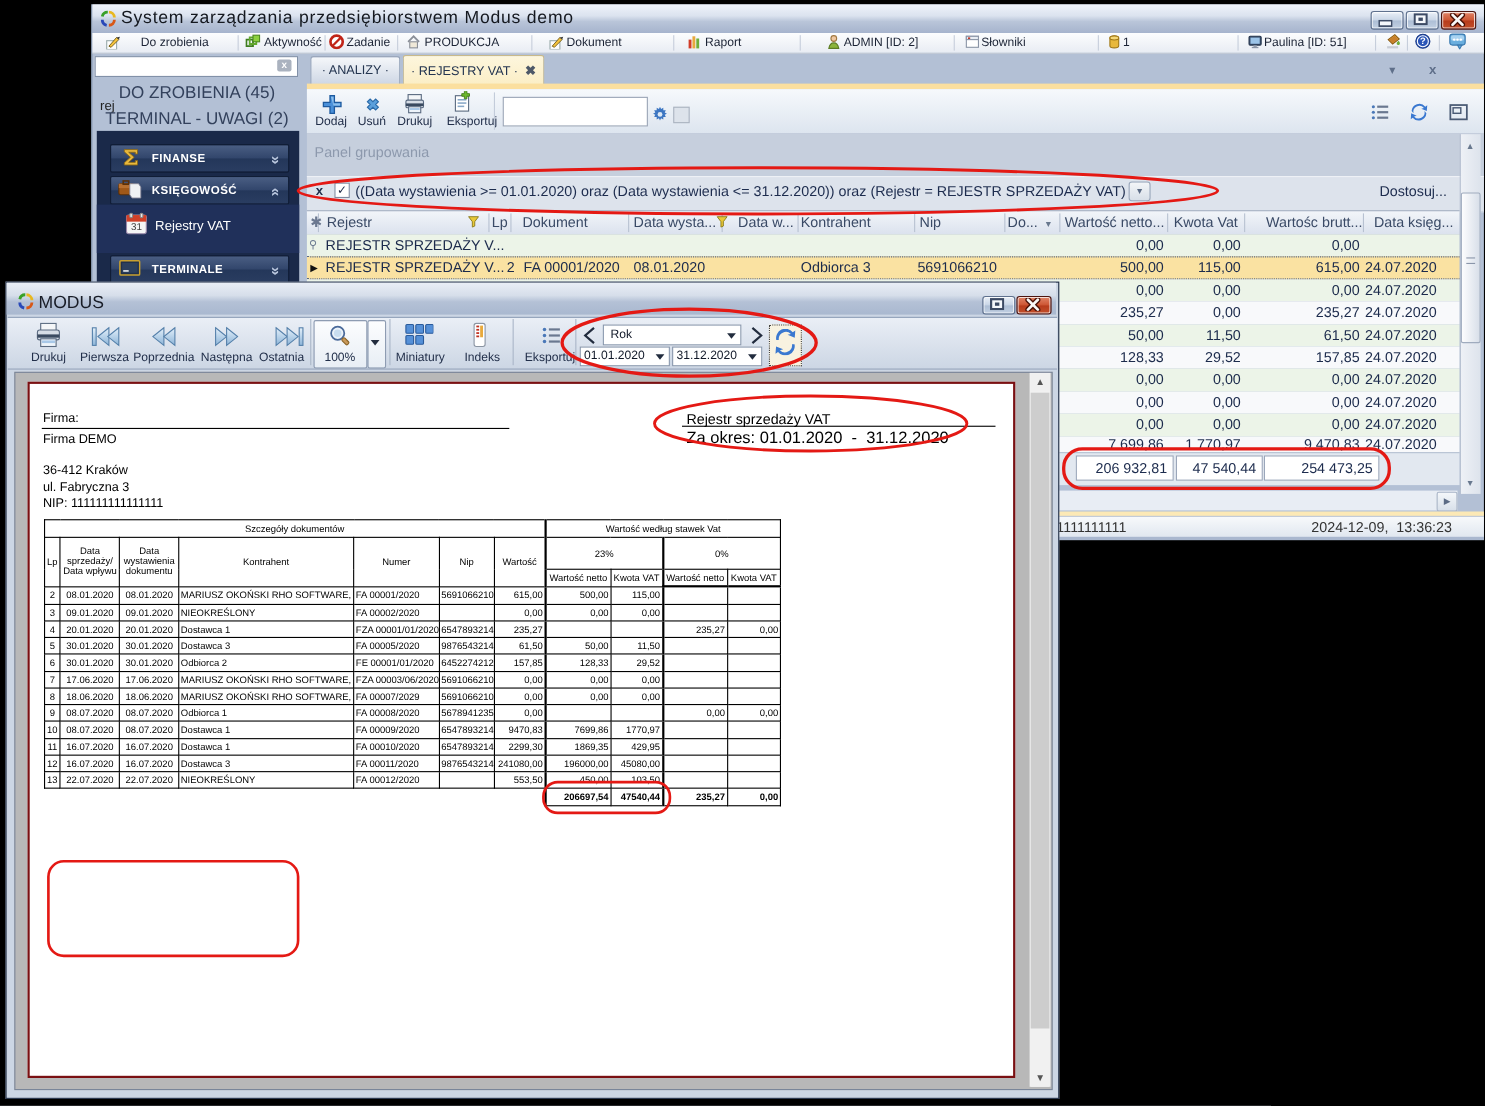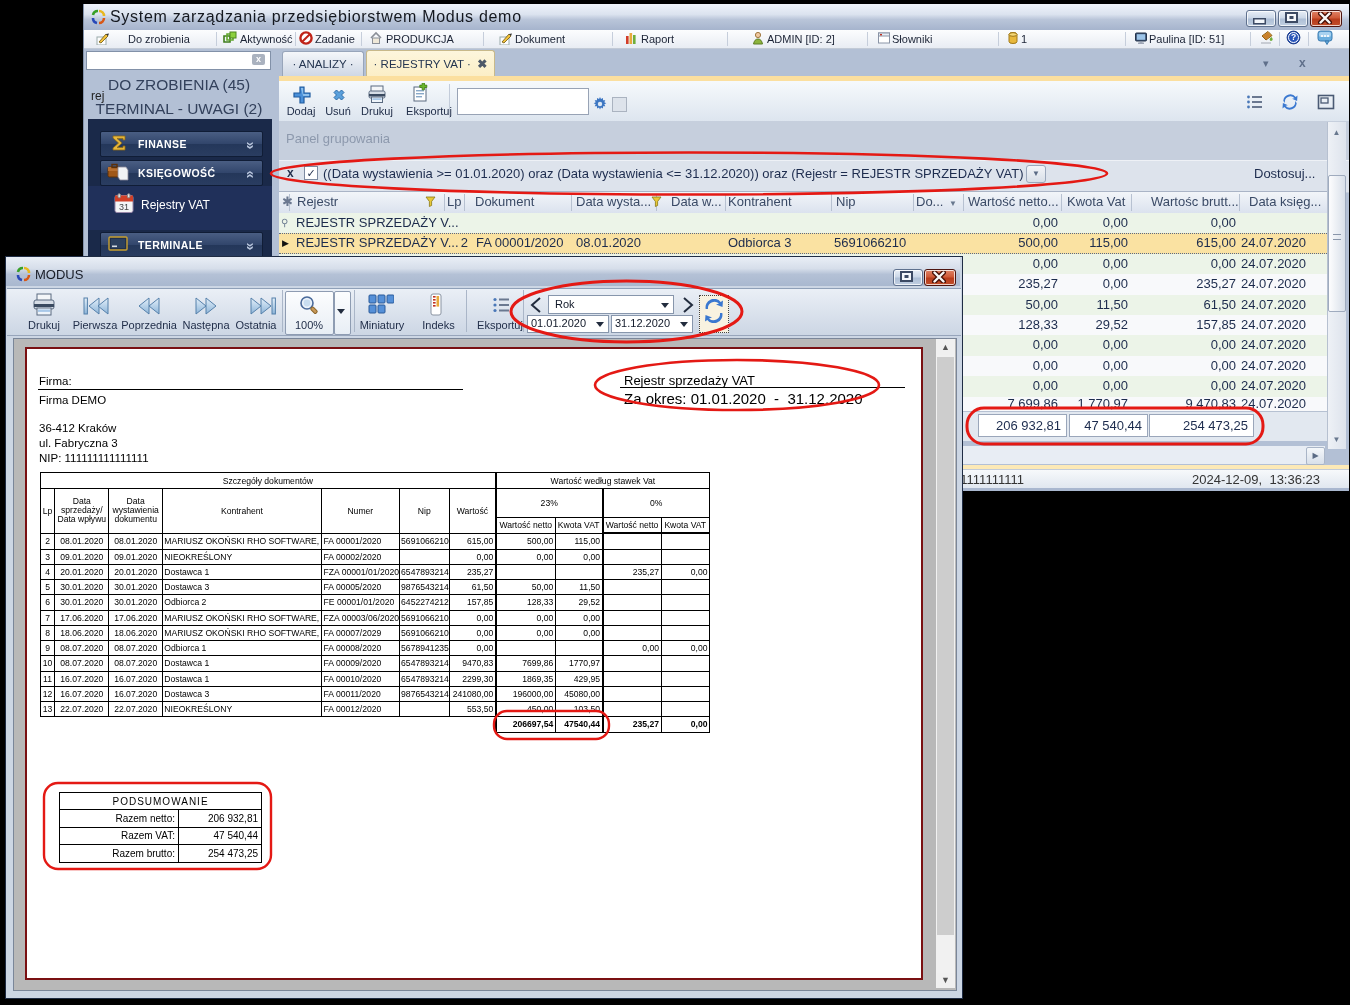--- a/index.html
+++ b/index.html
@@ -411,21 +411,21 @@
 </div>
 
 <div class="abs" id="md">
   <div class="abs" id="md-title"></div>
       <div class="abs" style="left:10px;top:9px;"><svg width="16" height="16" viewBox="0 0 16 16">
           <path d="M8 2 A5 5 0 0 1 13 7" fill="none" stroke="#e8b820" stroke-width="2.6"></path>
           <path d="M13 9 A5 5 0 0 1 8 14" fill="none" stroke="#d85818" stroke-width="2.6"></path>
           <path d="M6 14 A5 5 0 0 1 2 9" fill="none" stroke="#2848b8" stroke-width="2.6"></path>
           <path d="M2 6 A5 5 0 0 1 7 2" fill="none" stroke="#38a028" stroke-width="2.6"></path>
         </svg></div>
-  <div class="abs" style="left:29px;top:10px;font-size:13px;color:#181c26;">MODUS</div>
+  <div class="abs" style="left:29px;top:10px;font-size:16px;color:#181c26;">MODUS</div>
   <div class="winbtn" style="left:887px;top:12px;width:28px;height:15px;"></div>
   <div class="abs" style="left:894px;top:14px;"><svg width="13" height="11" viewBox="0 0 13 11">
           <rect x="1" y="1" width="11" height="9" fill="#f4f7fb" stroke="#3c4a64" stroke-width="2"></rect>
           <rect x="4.5" y="4" width="4" height="3" fill="#3c4a64"></rect>
         </svg></div>
   <div class="winbtn" style="left:918px;top:12px;width:30px;height:15px;border:1px solid #4d1510;
     background:linear-gradient(#e08468 0%,#cf5a38 45%,#b83c1c 55%,#c14f2b 100%);"></div>
   <div class="abs" style="left:926px;top:14px;"><svg width="14" height="12" viewBox="0 0 14 12">
           <path d="M2.5 1.5 L11.5 10.5 M11.5 1.5 L2.5 10.5" stroke="#4a1208" stroke-width="5" stroke-linecap="round"></path>
           <path d="M2.5 1.5 L11.5 10.5 M11.5 1.5 L2.5 10.5" stroke="#f8f8f8" stroke-width="2.4" stroke-linecap="round"></path>
@@ -761,43 +761,20 @@
             </tr>
 <tr style="font-weight:bold;">
               <td colspan="7" style="border:none;border-top:1px solid #000;border-right:1px solid #000;"></td>
               <td class="r" style="border-left:2px solid #000;">206697,54</td>
               <td class="r">47540,44</td>
               <td class="r" style="border-left:2px solid #000;">235,27</td>
               <td class="r">0,00</td>
             </tr>
 </tbody>
         </table>
-    <table id="ptab">
-<colgroup>
-            <col style="width:119px;">
-            <col style="width:83px;">
-          </colgroup>
-<tbody>
-            <tr>
-              <td colspan="2" style="text-align:center;letter-spacing:1px;">PODSUMOWANIE</td>
-            </tr>
-<tr>
-              <td style="text-align:right;">Razem netto:</td>
-              <td style="text-align:right;">206 932,81</td>
-            </tr>
-<tr>
-              <td style="text-align:right;">Razem VAT:</td>
-              <td style="text-align:right;">47 540,44</td>
-            </tr>
-<tr>
-              <td style="text-align:right;">Razem brutto:</td>
-              <td style="text-align:right;">254 473,25</td>
-            </tr>
-</tbody>
-        </table>
   </div>
 </div>
 
 <svg class="abs" width="1350" height="1005" style="left:0;top:0;pointer-events:none;" viewBox="0 0 1350 1005">
   <ellipse cx="689" cy="173.5" rx="418" ry="21" fill="none" stroke="#e41914" stroke-width="2.6"></ellipse>
   <rect x="967" y="408" width="296" height="36" rx="17" fill="none" stroke="#e41914" stroke-width="3"></rect>
   <ellipse cx="626.5" cy="311.5" rx="115.5" ry="30.5" fill="none" stroke="#e41914" stroke-width="3"></ellipse>
   <ellipse cx="737" cy="385" rx="142" ry="25" fill="none" stroke="#e41914" stroke-width="2.6"></ellipse>
   <rect x="494" y="711" width="115" height="28" rx="13" fill="none" stroke="#e41914" stroke-width="2.4"></rect>
   <rect x="44" y="783" width="227" height="86" rx="14" fill="none" stroke="#e41914" stroke-width="2.4"></rect>

